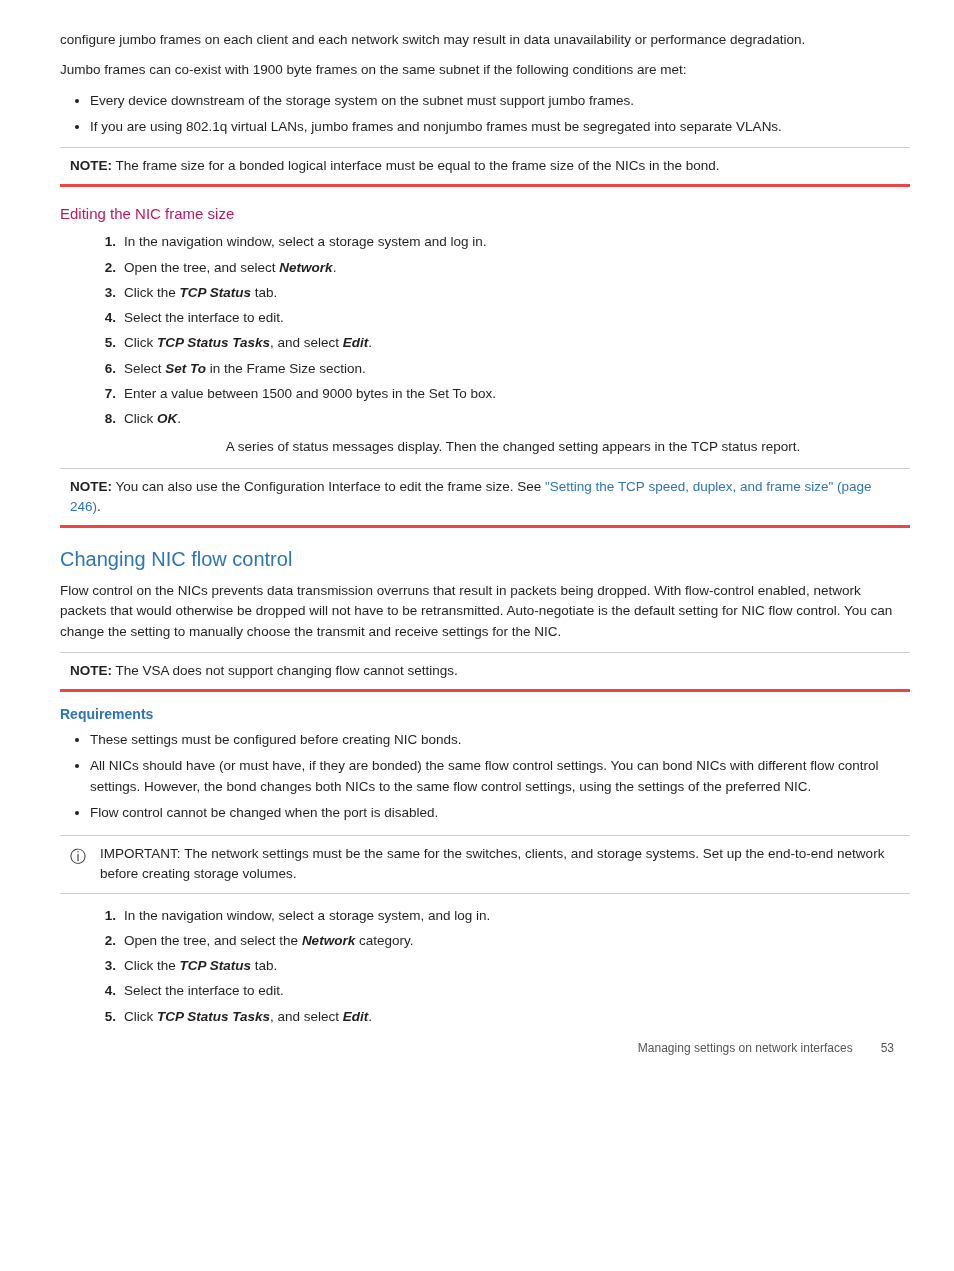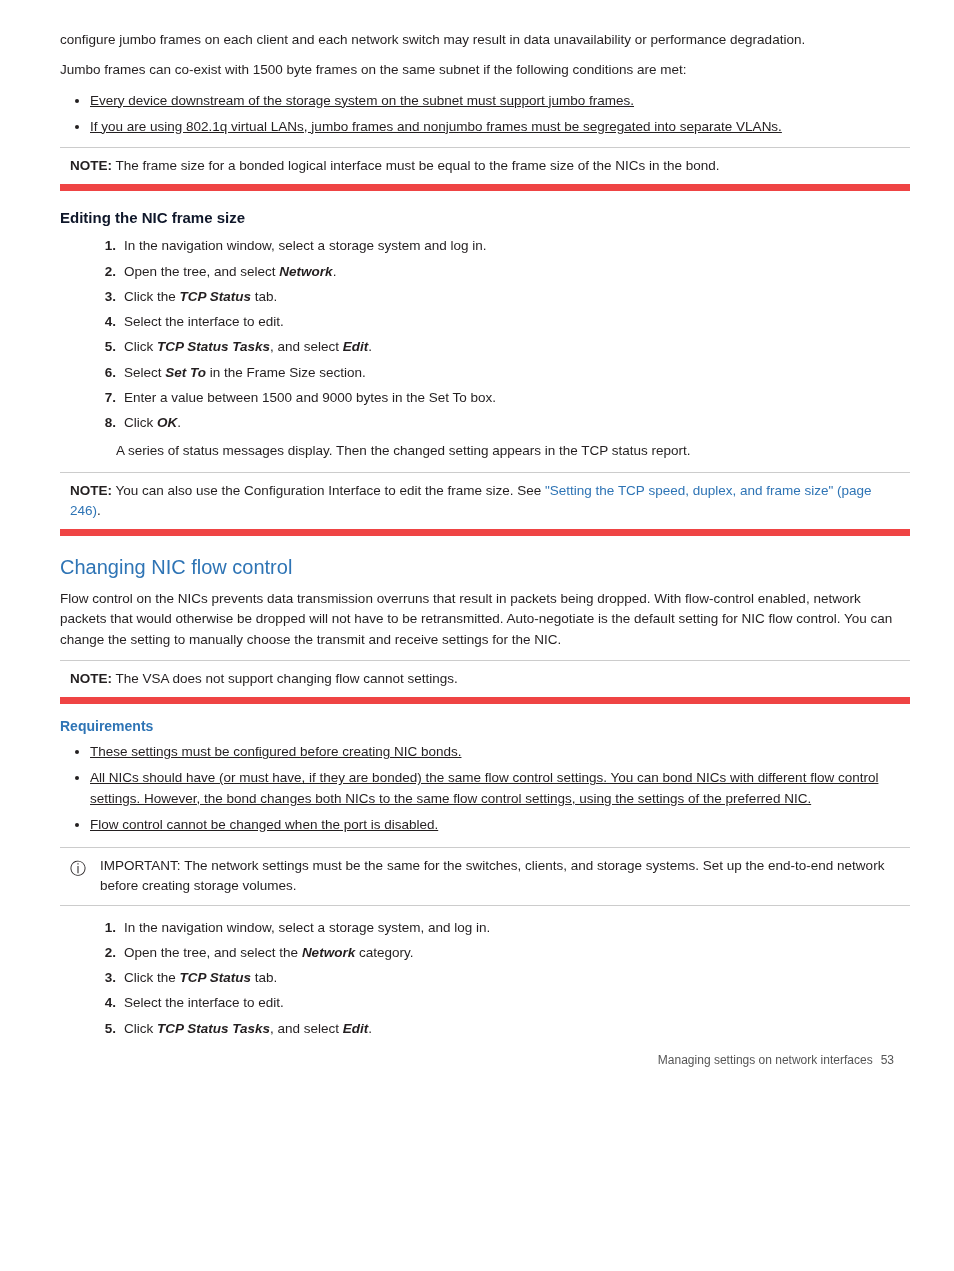--- a/index.html
+++ b/index.html
@@ -19,54 +19,53 @@
       margin-bottom: 10px;
       line-height: 1.5;
     }
     ul {
       margin: 8px 0 8px 30px;
     }
     ul li {
       margin-bottom: 6px;
       line-height: 1.5;
       list-style-type: disc;
-      text-decoration: underline;
     }
     ol {
       margin: 8px 0 8px 0;
       padding-left: 0;
       list-style: none;
     }
     ol li {
       margin-bottom: 5px;
       line-height: 1.5;
       padding-left: 10px;
       display: flex;
       gap: 8px;
     }
     ol li .num {
       font-weight: bold;
       min-width: 18px;
       text-align: right;
     }
     .note-box {
       border-top: 1px solid #cccccc;
-      border-bottom: 7px solid #ef4444;
+      border-bottom: 3px solid #ef4444;
       padding: 8px 10px;
       margin: 10px 0;
       line-height: 1.5;
     }
     .note-box .note-label {
       font-weight: bold;
       color: #231f20;
     }
     .section-heading {
-      color: #0f172a;
+      color: #be185d;
       font-size: 15px;
-      font-weight: bold;
+      font-weight: normal;
       margin: 18px 0 10px 0;
     }
     .main-heading {
       color: #2e74b5;
       font-size: 20px;
       font-weight: normal;
       margin: 20px 0 10px 0;
       border-bottom: none;
     }
     .sub-heading {
@@ -96,37 +95,38 @@
       min-width: 20px;
       margin-top: 1px;
     }
     .page-footer {
       position: absolute;
       bottom: 20px;
       right: 60px;
       font-size: 12px;
       color: #555;
       display: flex;
-      gap: 8px;
+      gap: 28px;
       align-items: flex-end;
     }
     .indent-block {
       margin-left: 28px;
+      text-align: center;
     }
     .ol-indent {
       margin-left: 28px;
     }
   </style>
 </head>
 <body>
 
 <div class="page">
 
   <p>configure jumbo frames on each client and each network switch may result in data unavailability or performance degradation.</p>
-  <p>Jumbo frames can co-exist with 1500 byte frames on the same subnet if the following conditions are met:</p>
+  <p>Jumbo frames can co-exist with 1900 byte frames on the same subnet if the following conditions are met:</p>
 
   <ul>
     <li>Every device downstream of the storage system on the subnet must support jumbo frames.</li>
     <li>If you are using 802.1q virtual LANs, jumbo frames and nonjumbo frames must be segregated into separate VLANs.</li>
   </ul>
 
   <div class="note-box">
     <span class="note-label">NOTE:</span>
     <span>The frame size for a bonded logical interface must be equal to the frame size of the NICs in the bond.</span>
   </div>

